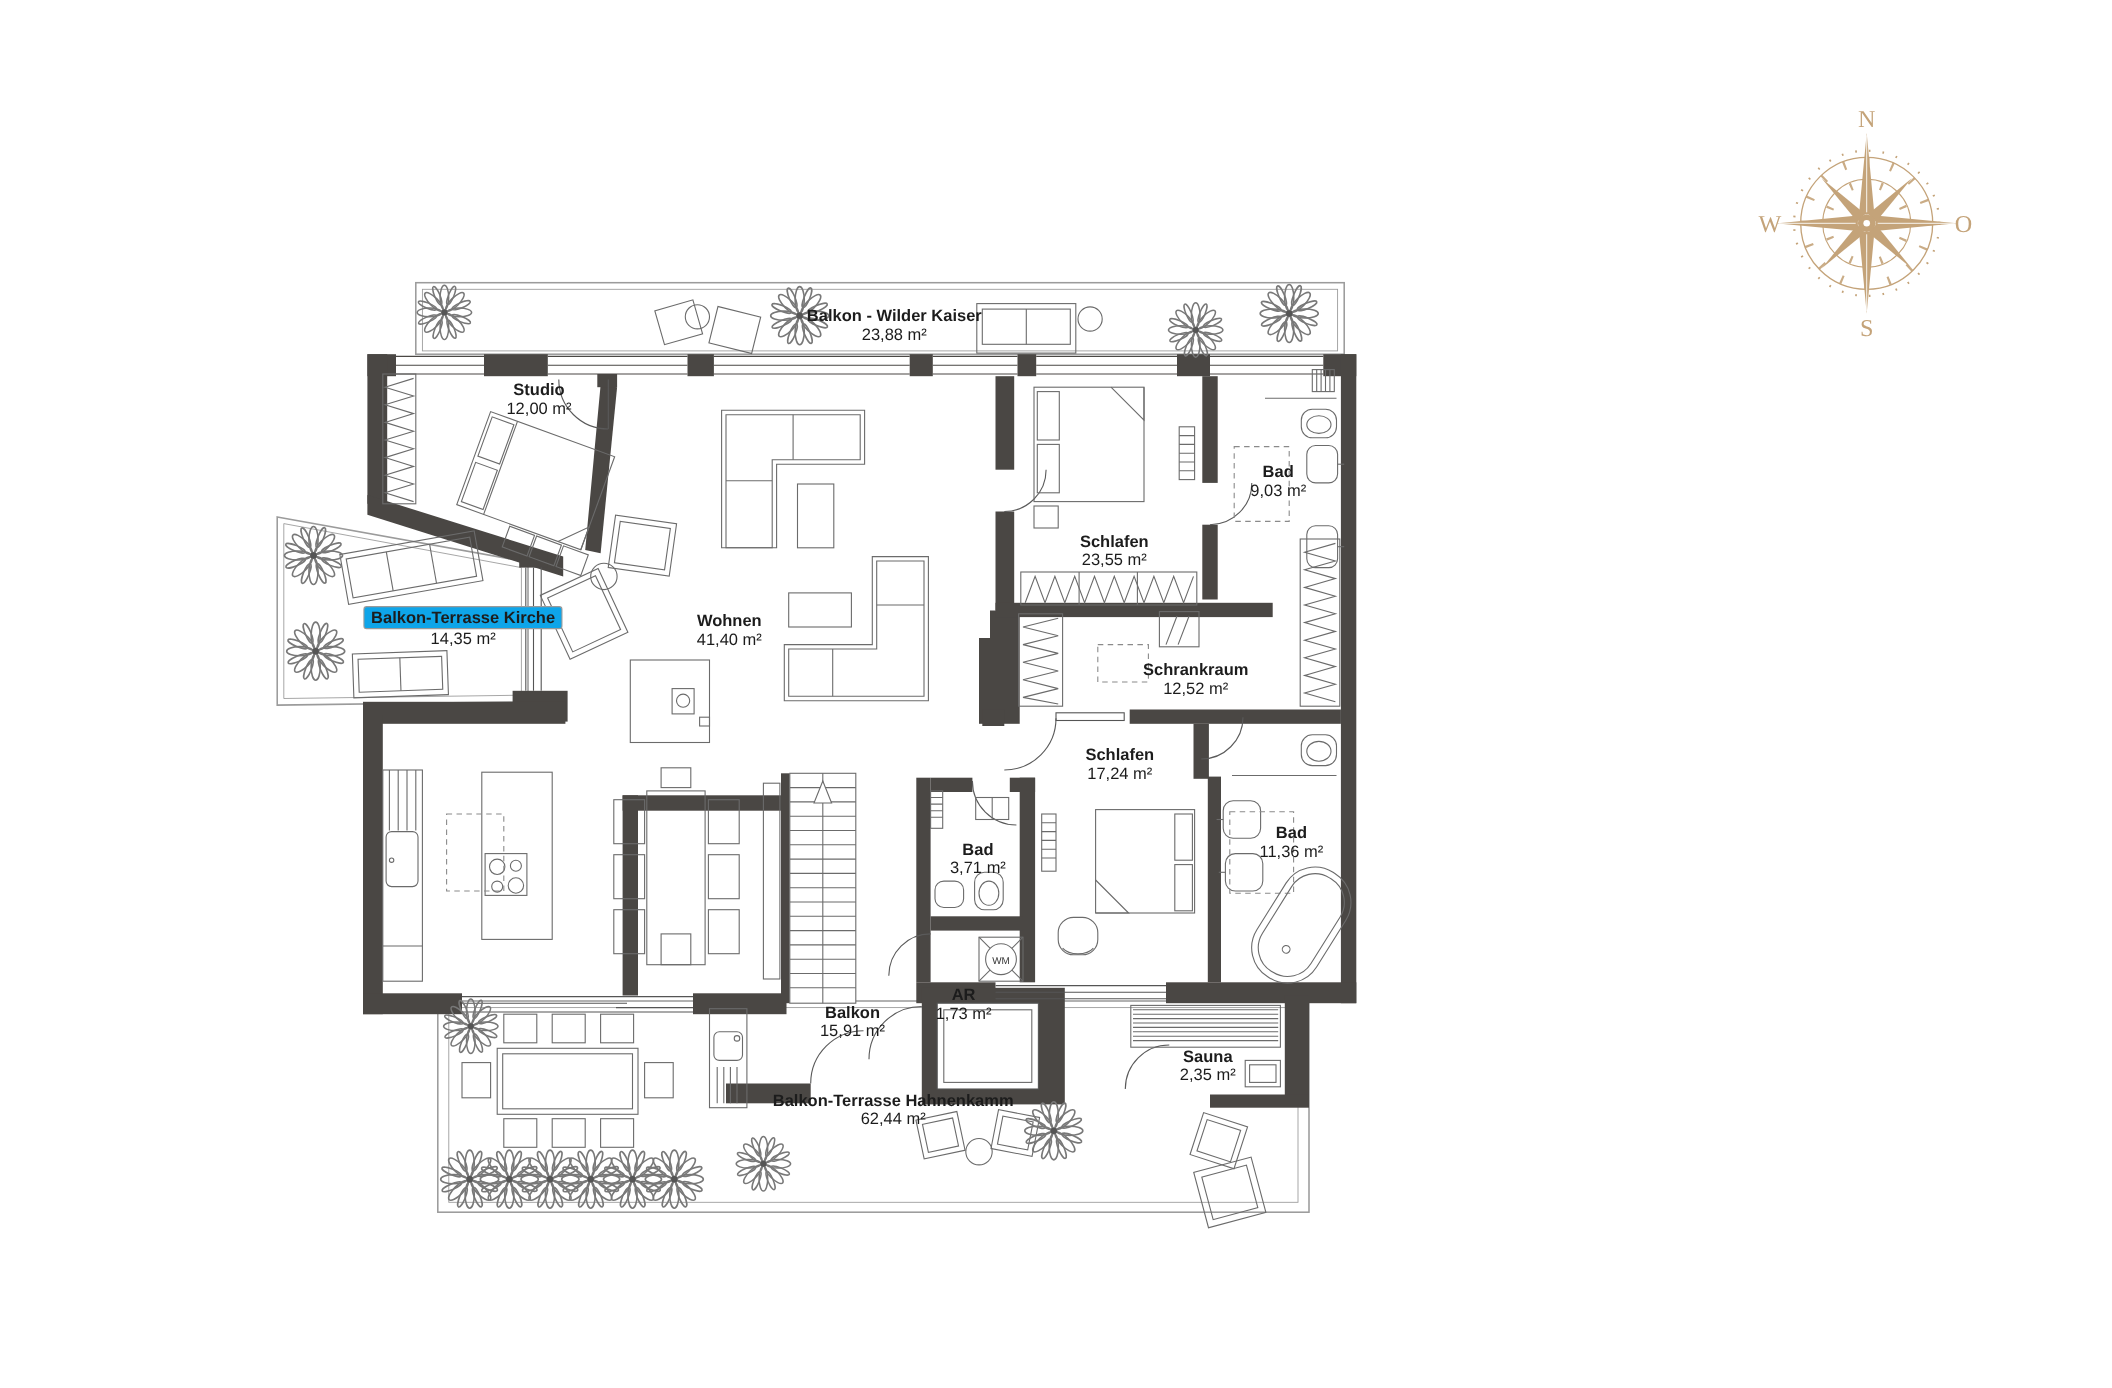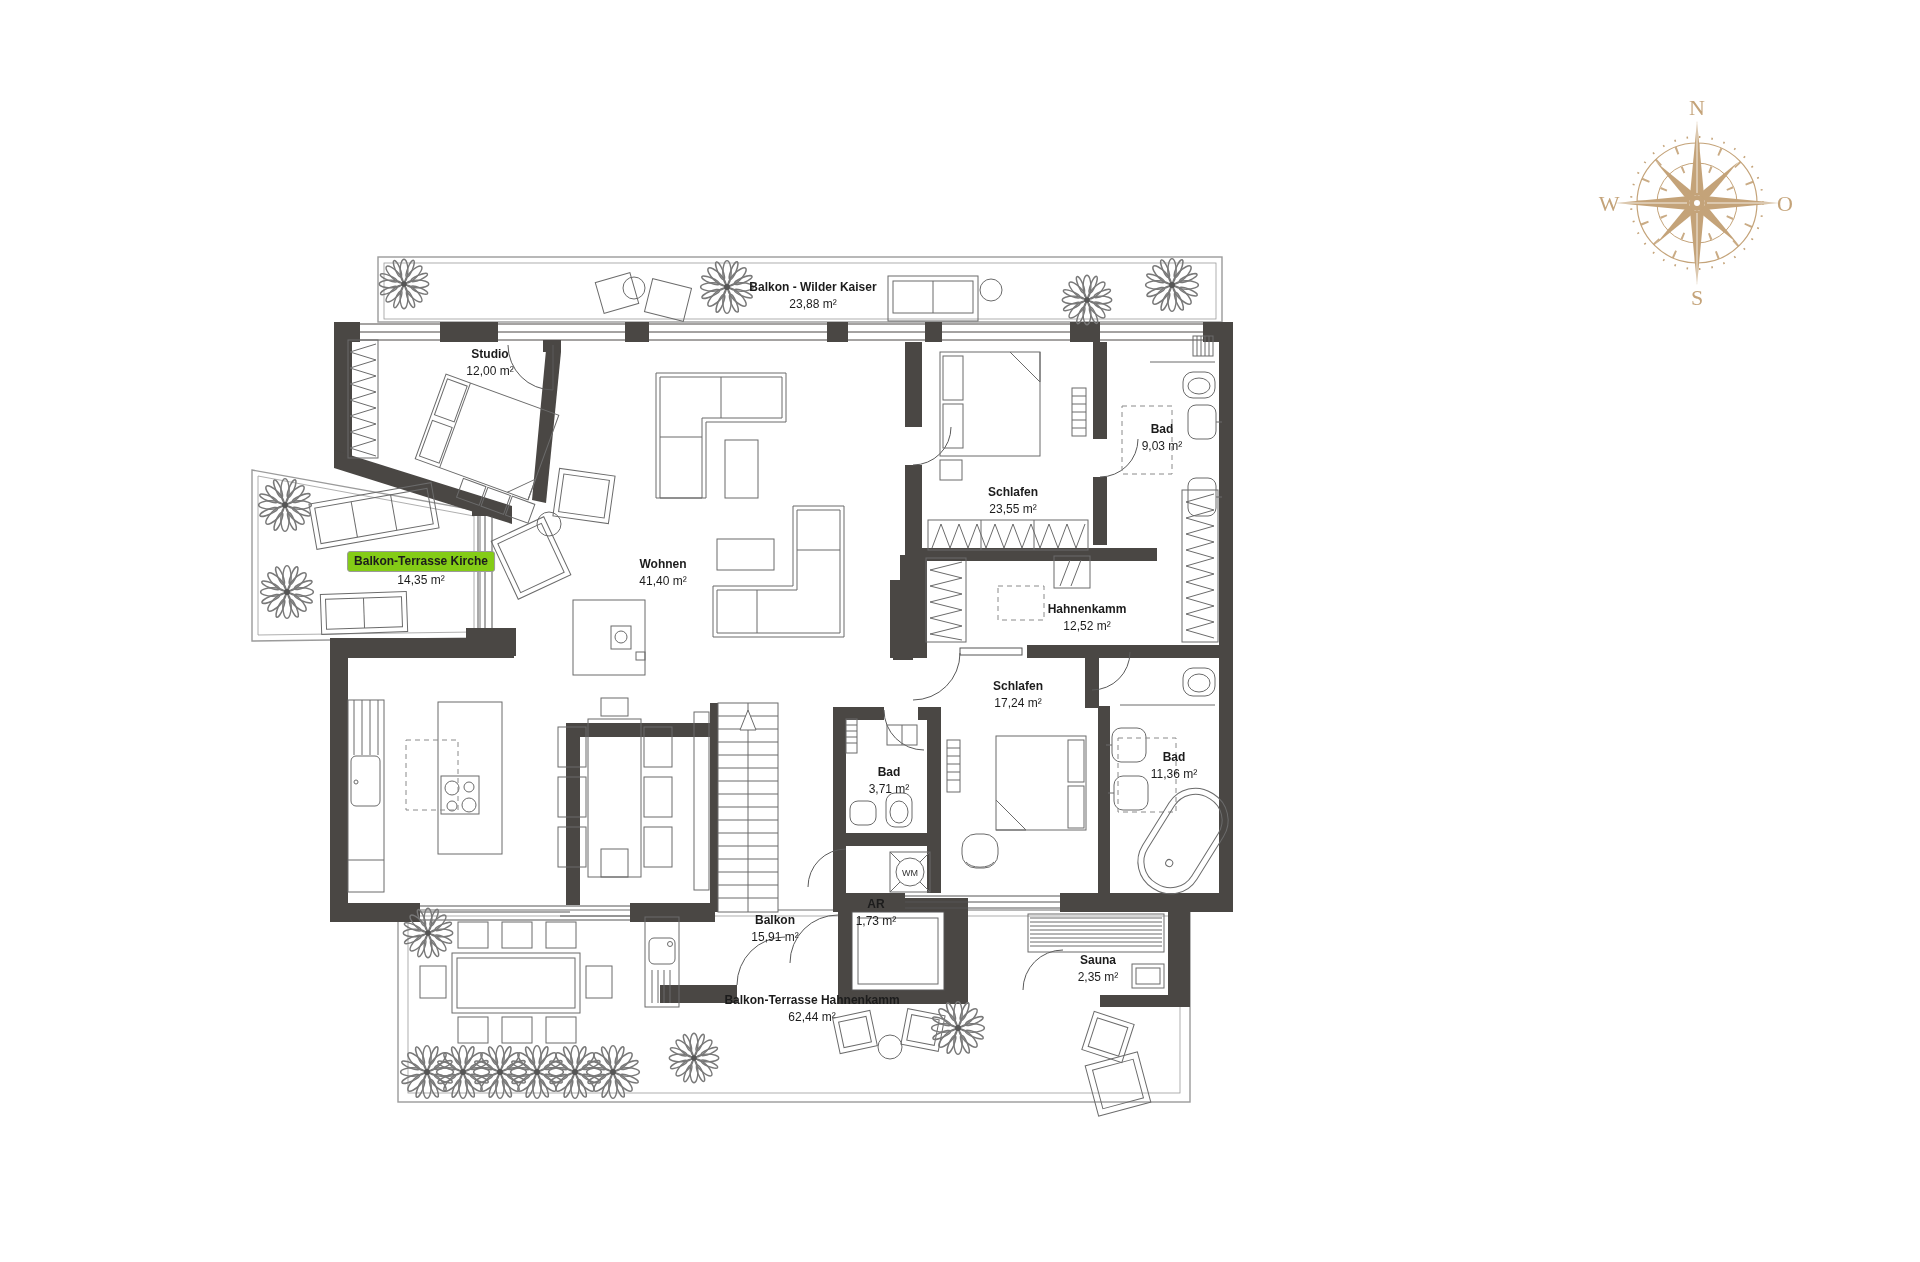--- a/index.html
+++ b/index.html
@@ -1,23 +1,23 @@
 <!DOCTYPE html>
 <html><head>
 <meta charset="utf-8">
 <style>
   html,body{margin:0;padding:0;background:#fff;}
   .canvas{position:relative;width:1920px;height:1262px;background:#ffffff;overflow:hidden;
           font-family:"Liberation Sans",sans-serif;}
   .plan-svg{position:absolute;left:0;top:0;}
   .room-label{position:absolute;transform:translateX(-50%);text-align:center;color:#1c1c1c;
-              font-size:12px;line-height:17px;white-space:nowrap;}
+              font-size:15px;line-height:17px;white-space:nowrap;}
   .room-label .room-name{font-weight:bold;display:block;}
   .room-label .room-area{display:block;text-align:center;}
-  .room-label.boxed .room-name{background:#84cc16;border:1px solid #9a9a9a;border-radius:3px;
+  .room-label.boxed .room-name{background:#0ea5e9;border:1px solid #9a9a9a;border-radius:3px;
               padding:1px 6px;display:inline-block;}
 </style>
 </head>
 <body>
 
 <div class="canvas">
 
 <svg class="plan-svg" width="1920" height="1262" viewBox="0 0 1920 1262">
   <defs>
     <g id="plant" stroke="#787878" stroke-width="0.9" fill="none">
@@ -450,21 +450,21 @@
 </div>
 <div class="room-label" style="left:1013px;top:484px">
   <span class="room-name">Schlafen</span>
   <span class="room-area">23,55 m²</span>
 </div>
 <div class="room-label" style="left:1162px;top:421px">
   <span class="room-name">Bad</span>
   <span class="room-area">9,03 m²</span>
 </div>
 <div class="room-label" style="left:1087px;top:601px">
-  <span class="room-name">Hahnenkamm</span>
+  <span class="room-name">Schrankraum</span>
   <span class="room-area">12,52 m²</span>
 </div>
 <div class="room-label" style="left:1018px;top:678px">
   <span class="room-name">Schlafen</span>
   <span class="room-area">17,24 m²</span>
 </div>
 <div class="room-label" style="left:889px;top:764px">
   <span class="room-name">Bad</span>
   <span class="room-area">3,71 m²</span>
 </div>

